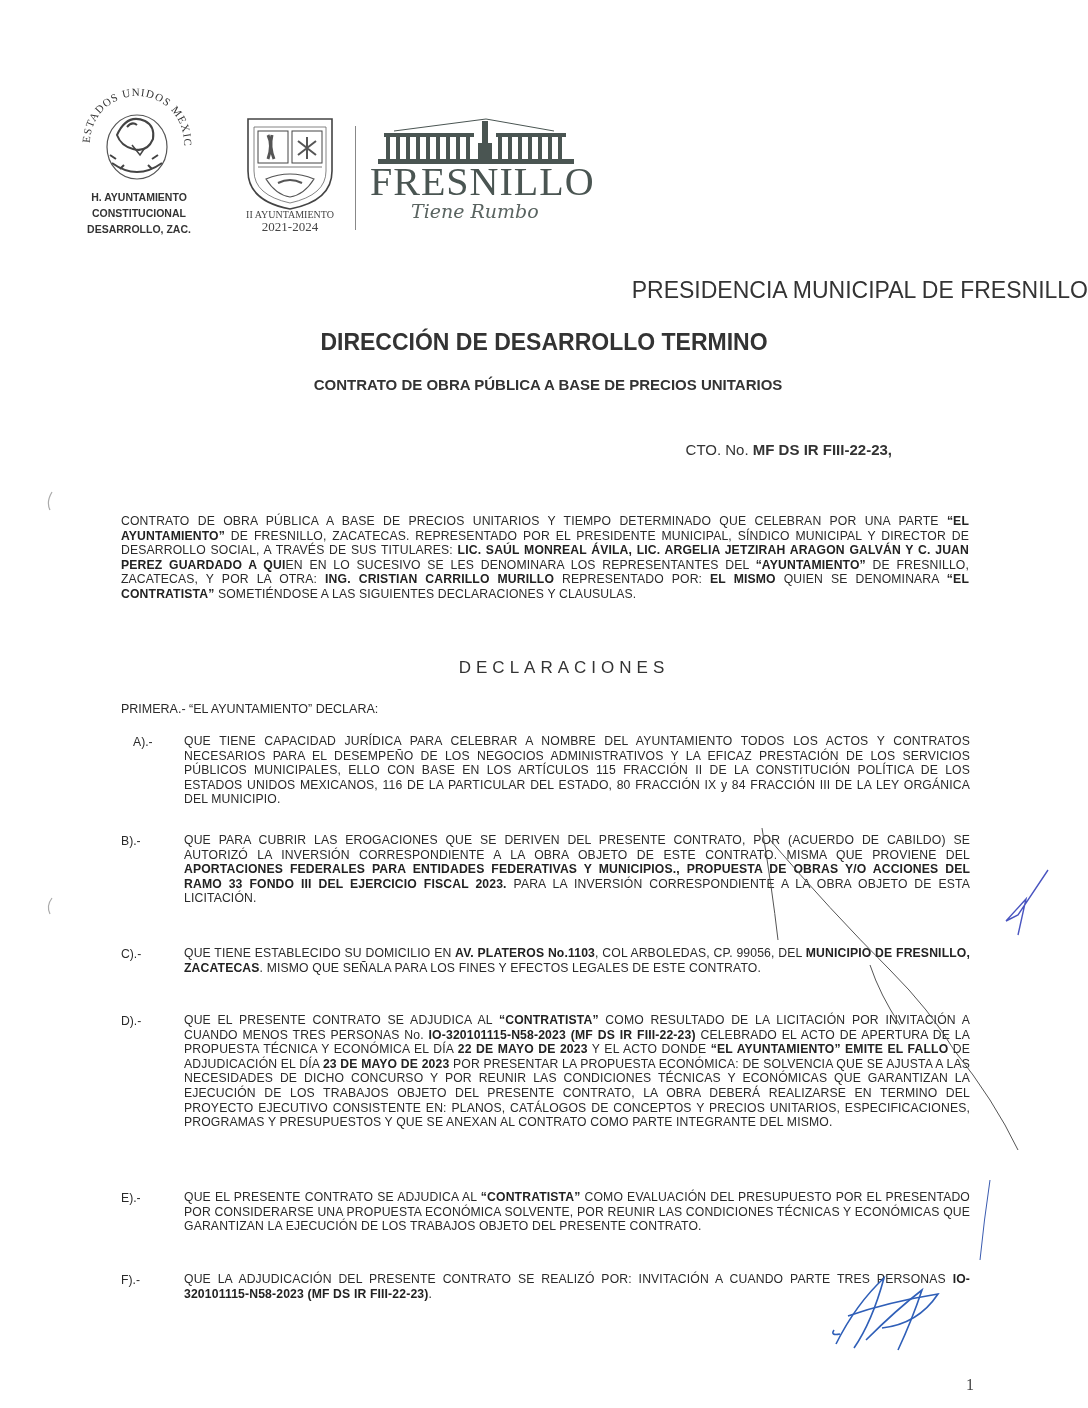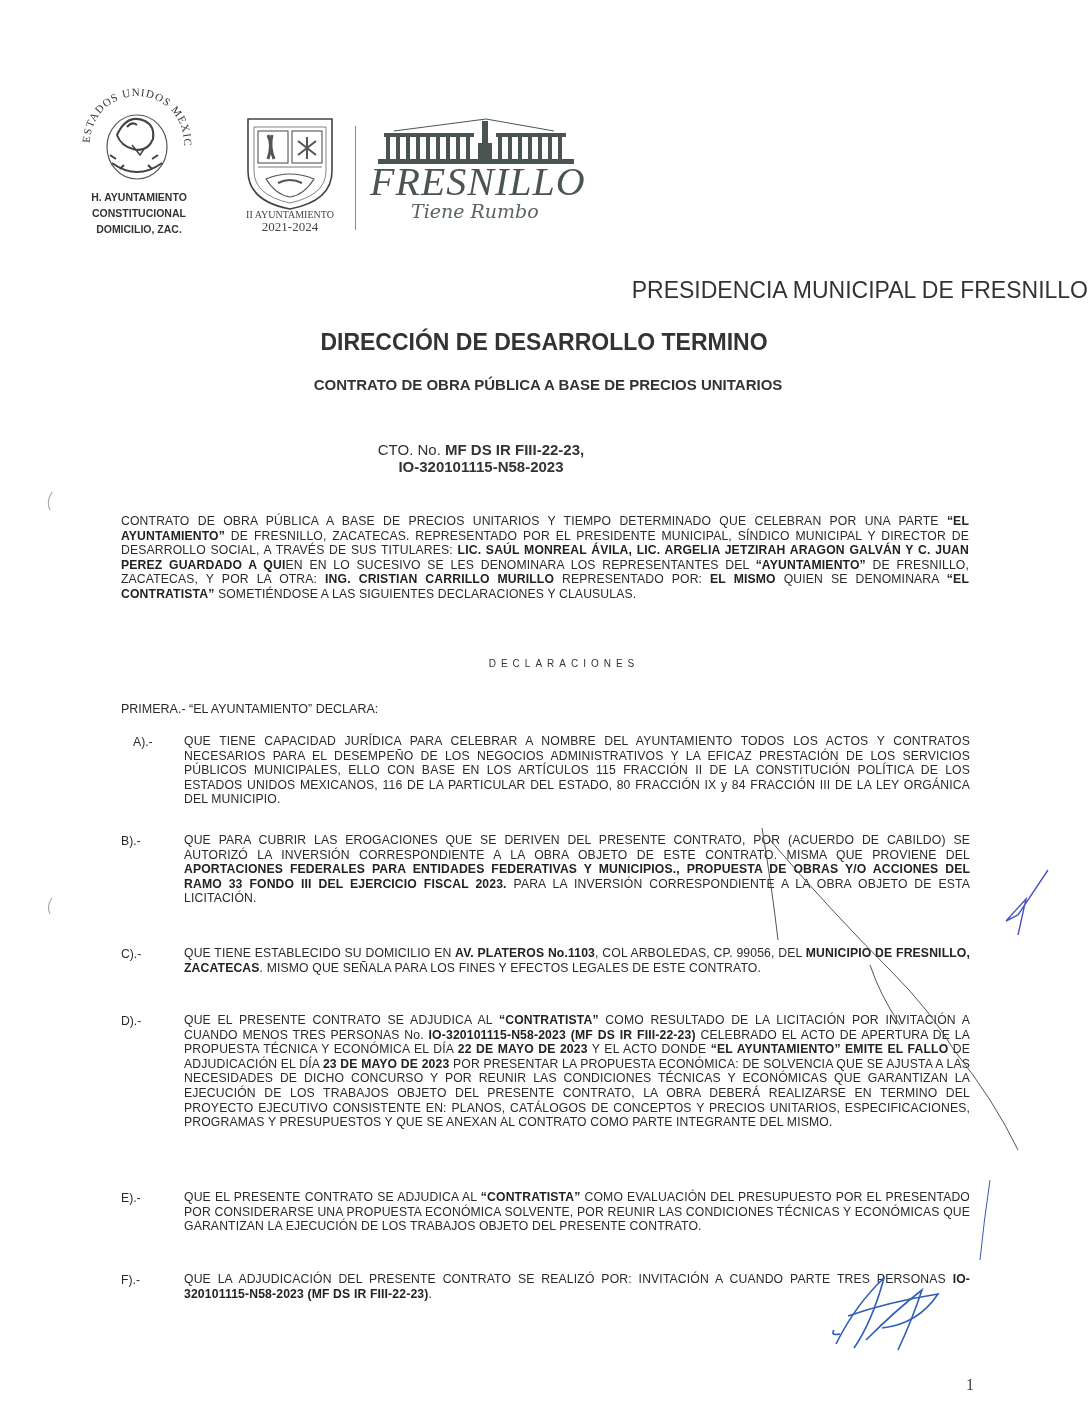--- a/index.html
+++ b/index.html
@@ -5,24 +5,24 @@
   html, body { margin:0; padding:0; background:#ffffff; }
   body { width:1088px; height:1408px; position:relative; overflow:hidden; font-family:"Liberation Sans", sans-serif; color:#222; }
   .abs { position:absolute; }
   .seal-text { font-family:"Liberation Sans", sans-serif; font-weight:bold; font-size:10.5px; text-align:center; line-height:16px; color:#333; }
   .ayto-text { font-family:"Liberation Serif", serif; font-size:10px; text-align:center; line-height:11px; color:#444; }
   .brand { font-family:"Liberation Serif", serif; font-size:40px; color:#4a5552; letter-spacing:1px; }
   .tagline { font-family:"DejaVu Serif", serif; font-style:italic; font-size:19px; color:#5a6461; }
   .h1 { font-size:23px; text-align:right; width:1088px; left:0; color:#333; }
   .h2 { font-size:23px; font-weight:bold; text-align:center; width:1088px; left:0; color:#333; }
   .h3 { font-size:15px; font-weight:bold; text-align:center; width:1088px; left:4px; color:#333; }
-  .cto { font-size:15px; text-align:center; width:892px; left:0; line-height:17px; color:#333; }
+  .cto { font-size:15px; text-align:right; width:892px; left:0; line-height:17px; color:#333; }
   .para { font-size:12.2px; line-height:14.6px; text-align:justify; color:#2a2a2a; letter-spacing:0.15px; }
   .para b { font-weight:bold; color:#222; }
-  .decl { font-size:10px; letter-spacing:5px; text-align:center; width:1088px; left:0; color:#333; }
+  .decl { font-size:17px; letter-spacing:5px; text-align:center; width:1088px; left:0; color:#333; }
   .primera { font-size:12.5px; color:#2a2a2a; }
   .item-label { font-size:12.2px; color:#2a2a2a; }
   .page-num { font-family:"Liberation Serif", serif; font-size:16px; color:#444; }
 </style>
 </head>
 <body>
 
 <div class="abs" style="left:72px; top:75px; width:130px; height:120px;">
   <svg width="130" height="120" viewBox="0 0 130 120">
     <defs>
@@ -35,21 +35,21 @@
     <path d="M45,60 q10,-22 28,-14 q10,5 8,18 q-6,14 -20,10 q-12,-3 -16,-14z" fill="none" stroke="#444" stroke-width="2"></path>
     <path d="M55,52 q5,-6 10,-2" fill="none" stroke="#444" stroke-width="2"></path>
     <path d="M40,88 q25,18 50,0" fill="none" stroke="#444" stroke-width="2"></path>
     <path d="M38,80 l6,4 M86,80 l-6,4 M48,94 l4,-4 M80,94 l-4,-4" stroke="#444" stroke-width="2"></path>
     <path d="M60,70 l8,10 l4,-6" fill="none" stroke="#444" stroke-width="1.5"></path>
   </svg>
 </div>
 <div class="abs seal-text" style="left:64px; top:189px; width:150px;">
   <div>H. AYUNTAMIENTO</div>
   <div>CONSTITUCIONAL</div>
-  <div>DOMICILIO, ZAC.</div>
+  <div>DESARROLLO, ZAC.</div>
 </div>
 
 <div class="abs" style="left:242px; top:113px; width:96px; height:98px;">
   <svg width="96" height="98" viewBox="0 0 96 98">
     <path d="M6,6 L90,6 L90,58 Q90,88 48,96 Q6,88 6,58 Z" fill="none" stroke="#444" stroke-width="1.6"></path>
     <path d="M12,14 L84,14 L84,58 Q84,82 48,90 Q12,82 12,58 Z" fill="none" stroke="#666" stroke-width="0.8"></path>
     <rect x="16" y="18" width="30" height="32" fill="none" stroke="#444" stroke-width="1"></rect>
     <rect x="50" y="18" width="30" height="32" fill="none" stroke="#444" stroke-width="1"></rect>
     <path d="M26,22 q5,10 0,24 M30,22 q-3,12 2,24" stroke="#555" stroke-width="3" fill="none"></path>
     <path d="M56,28 l18,14 M74,28 l-18,14 M65,24 v22" stroke="#555" stroke-width="2" fill="none"></path>
@@ -86,33 +86,32 @@
       <rect x="154" y="20" width="4" height="24"></rect>
         <rect x="164" y="20" width="4" height="24"></rect>
         <rect x="174" y="20" width="4" height="24"></rect>
       <rect x="184" y="20" width="4" height="24"></rect>
       <rect x="108" y="4" width="6" height="40"></rect>
       <rect x="104" y="26" width="14" height="18"></rect>
       <rect x="4" y="42" width="196" height="5"></rect>
     </g>
   </svg>
 </div>
-<div class="abs brand" style="left:370px; top:158px;font-style:italic;">FRESNILLO</div>
+<div class="abs brand" style="left:370px; top:158px;">FRESNILLO</div>
 <div class="abs tagline" style="left:411px; top:200px;">Tiene Rumbo</div>
 
 <div class="abs h1" style="top:277px;">PRESIDENCIA MUNICIPAL DE FRESNILLO</div>
 <div class="abs h2" style="top:329px;">DIRECCIÓN DE DESARROLLO TERMINO</div>
 <div class="abs h3" style="top:376px;">CONTRATO DE OBRA PÚBLICA A BASE DE PRECIOS UNITARIOS</div>
 
 <div class="abs cto" style="top:441px;">
   <div style="padding-left:70px;">
     <span>CTO. No.</span>
     <b>MF DS IR FIII-22-23,</b>
   </div>
-  <div style="padding-left:70px;"><b>IO-320101115-N58-2023</b></div>
 </div>
 
 <div class="abs para" style="left:121px; top:514px; width:848px;"><span>CONTRATO DE OBRA PÚBLICA A BASE DE PRECIOS UNITARIOS Y TIEMPO DETERMINADO QUE CELEBRAN POR UNA PARTE </span><b>“EL AYUNTAMIENTO”</b><span> DE FRESNILLO, ZACATECAS. REPRESENTADO POR EL PRESIDENTE MUNICIPAL, SÍNDICO MUNICIPAL Y DIRECTOR DE DESARROLLO SOCIAL, A TRAVÉS DE SUS TITULARES: </span><b>LIC. SAÚL MONREAL ÁVILA,  LIC. ARGELIA JETZIRAH ARAGON GALVÁN Y  C. JUAN PEREZ GUARDADO A QUI</b><span>EN EN LO SUCESIVO SE LES DENOMINARA LOS REPRESENTANTES DEL </span><b>“AYUNTAMIENTO”</b><span> DE FRESNILLO, ZACATECAS, Y POR LA OTRA: </span><b>ING. CRISTIAN CARRILLO MURILLO</b><span>  REPRESENTADO POR: </span><b>EL MISMO</b><span>  QUIEN SE DENOMINARA </span><b>“EL CONTRATISTA”</b><span> SOMETIÉNDOSE A LAS SIGUIENTES DECLARACIONES Y CLAUSULAS.</span></div>
 
 <div class="abs decl" style="top:658px; padding-left:40px; box-sizing:border-box;">DECLARACIONES</div>
 <div class="abs primera" style="left:121px; top:702px;">PRIMERA.- “EL AYUNTAMIENTO” DECLARA:</div>
 
 <div class="abs item-label" style="left:133px; top:735px;">A).-</div>
 <div class="abs para" style="left:184px; top:734px; width:786px;"><span> QUE TIENE CAPACIDAD JURÍDICA PARA CELEBRAR A NOMBRE DEL AYUNTAMIENTO TODOS LOS ACTOS Y CONTRATOS NECESARIOS PARA EL DESEMPEÑO DE LOS NEGOCIOS ADMINISTRATIVOS Y LA EFICAZ PRESTACIÓN DE LOS SERVICIOS PÚBLICOS MUNICIPALES, ELLO CON BASE EN LOS ARTÍCULOS 115 FRACCIÓN II DE LA CONSTITUCIÓN POLÍTICA DE LOS ESTADOS UNIDOS MEXICANOS, 116 DE LA PARTICULAR DEL ESTADO, 80 FRACCIÓN IX y 84 FRACCIÓN III DE LA LEY ORGÁNICA DEL MUNICIPIO.</span></div>
 

